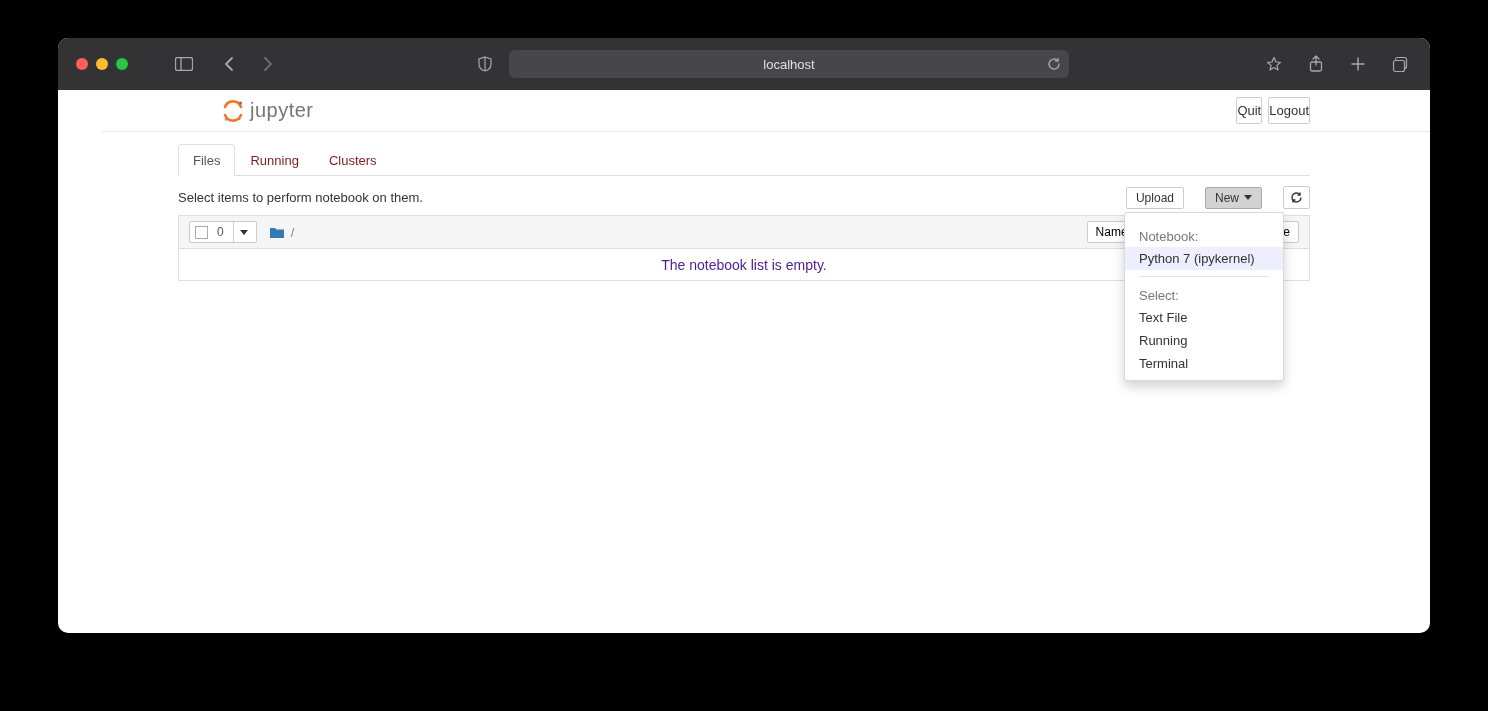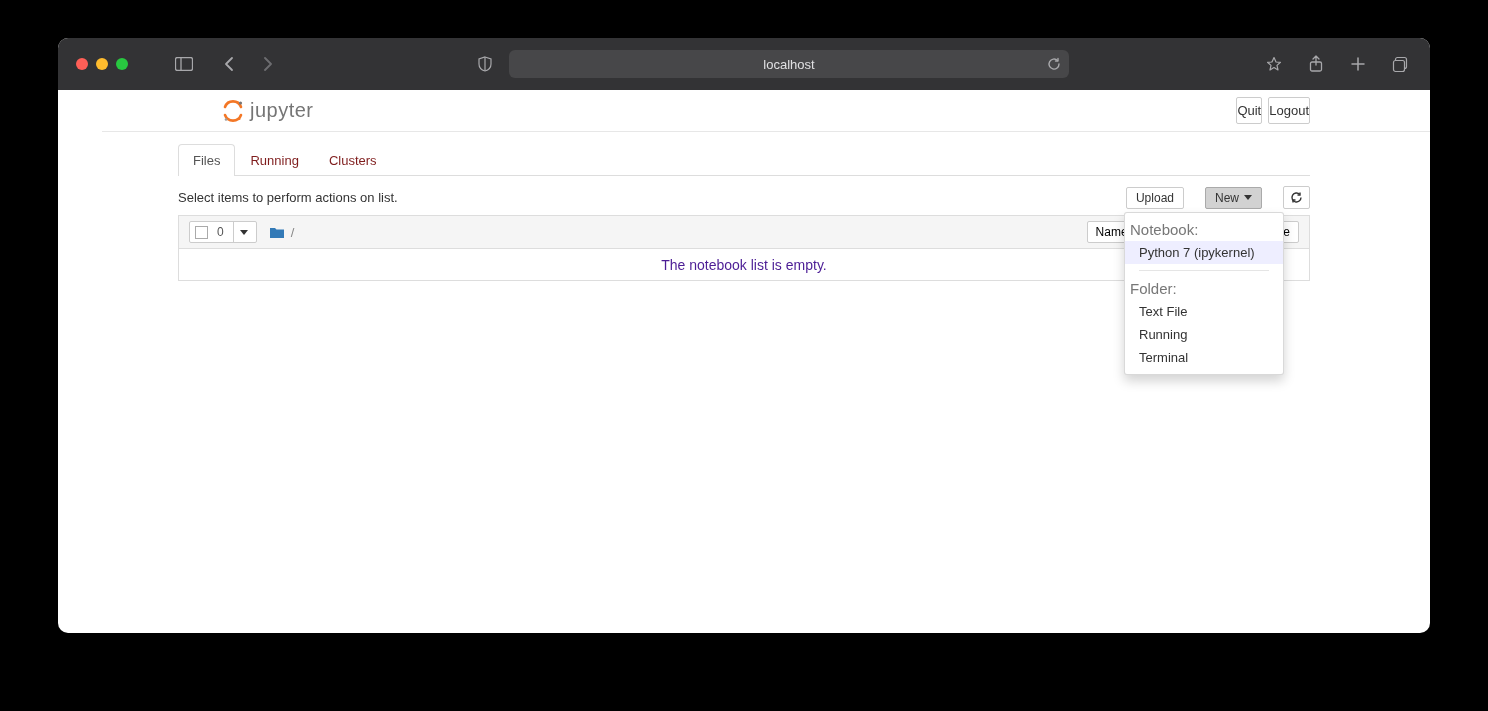--- a/index.html
+++ b/index.html
@@ -121,21 +121,21 @@
     .dropdown {
       position:absolute; top: 26px; right: 26px;
       width: 160px; background:#fff;
       border: 1px solid rgba(0,0,0,.15);
       border-radius: 3px;
       box-shadow: 0 6px 12px rgba(0,0,0,.175);
       padding: 5px 0;
       z-index: 100;
     }
     .dd-header {
-      font-size: 15px; color:#777; padding: 3px 5px;
+      font-size: 13px; color:#777; padding: 3px 14px; margin-top: 8px;
     }
     .dd-item {
       font-size: 13px; color:#333; padding: 4px 14px; cursor:pointer;
     }
     .dd-item.highlighted { background:#eef; }
     .dd-divider { height:1px; background:#e5e5e5; margin: 6px 14px; }
     svg { display:block; }
   </style>
 </head>
 <body>
@@ -231,42 +231,42 @@
 
   <div class="jp-body">
 
     <div class="tabs">
       <div class="tab active">Files</div>
       <div class="tab">Running</div>
       <div class="tab">Clusters</div>
     </div>
 
     <div class="toolbar-row">
-      <div class="tool-label">Select items to perform actions on list.</div>
+      <div class="tool-label">Select items to perform notebook on them.</div>
       <div class="tool-right">
         <button class="btn-sm">Upload</button>
         <button class="btn-sm active">
           <span>New</span>
           <span class="caret"></span>
         </button>
         <button class="btn-sm btn-icon-only">
           <svg width="13" height="13" viewBox="0 0 13 13">
               <path d="M11 6.5 A4.5 4.5 0 1 1 9.7 3.3" fill="none" stroke="#333" stroke-width="1.4"></path>
               <path d="M10 1.5 L10 4 L7.5 4" fill="none" stroke="#333" stroke-width="1.4"></path>
               <path d="M2 6.5 A4.5 4.5 0 0 1 3.3 3.3" fill="none" stroke="#333" stroke-width="1.4" opacity="0"></path>
               <path d="M2 6.5 A4.5 4.5 0 1 0 3.3 9.7" fill="none" stroke="#333" stroke-width="0"></path>
               <path d="M3 11.5 L3 9 L5.5 9" fill="none" stroke="#333" stroke-width="1.4"></path>
             </svg>
         </button>
 
         <div class="dropdown">
           <div class="dd-header">Notebook:</div>
           <div class="dd-item highlighted">Python 7 (ipykernel)</div>
           <div class="dd-divider"></div>
-          <div class="dd-header">Folder:</div>
+          <div class="dd-header">Select:</div>
           <div class="dd-item">Text File</div>
           <div class="dd-item">Running</div>
           <div class="dd-item">Terminal</div>
         </div>
       </div>
     </div>
 
     <div class="list-header">
       <div class="cb-group">
         <div class="cb-box"></div>

